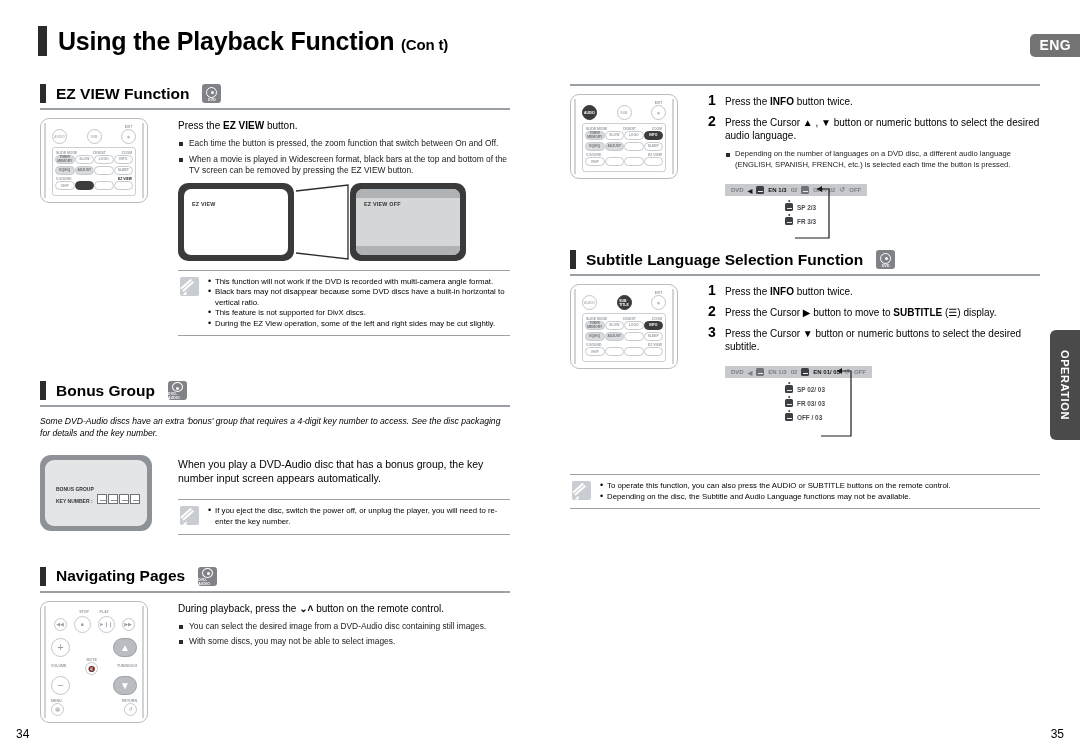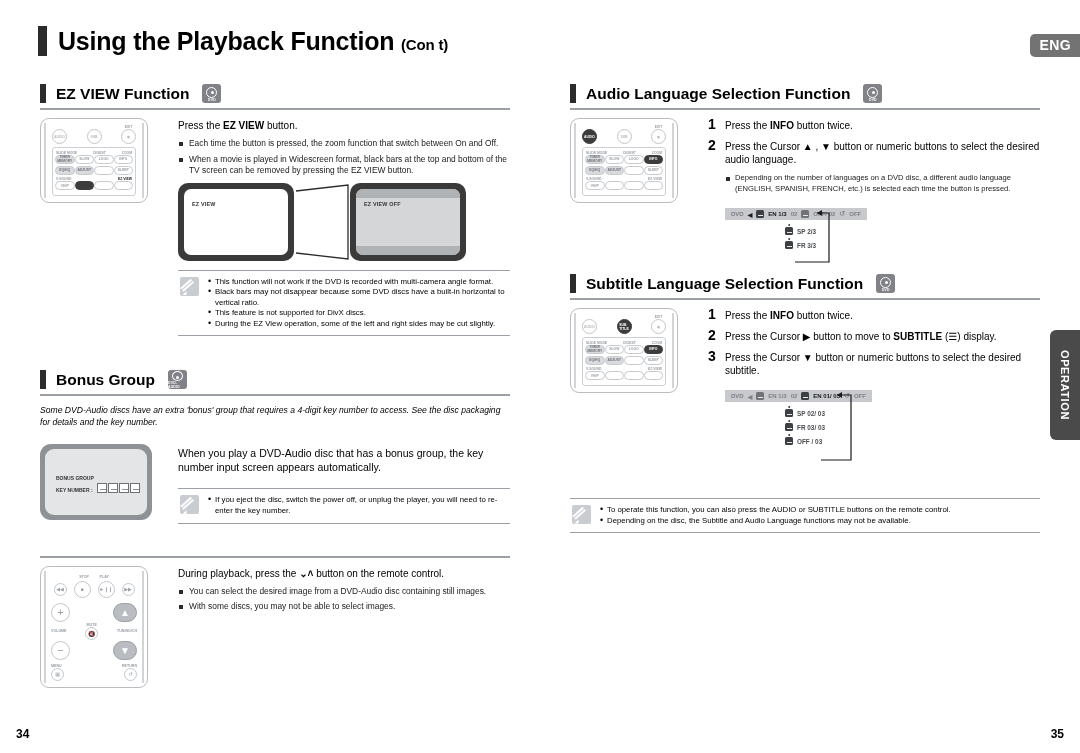--- a/index.html
+++ b/index.html
@@ -222,21 +222,21 @@
   .osd-ico:after{
     content:""; position:absolute; left:1.5px; right:1.5px; bottom:1.6px; height:1.3px; background:#e6e7e9;
   }
   .osd-rep{ font-size:7px; color:#8a8e93; }
 
   .osd-list{ margin-left:26px; margin-top:2px; }
   .osd-row{ display:flex; align-items:center; gap:4px; font-size:6.4px; font-weight:bold; color:#4a4d51; margin-bottom:1px; }
   .osd-dot{ margin-left:37px; font-size:7px; color:#3c3f43; line-height:5px; }
 
   .pg{
-    position:absolute; bottom:12px; font-size:12px; font-weight:bold;
+    position:absolute; bottom:12px; font-size:12px; font-weight:normal;
   }
   .pg-l{ left:16px; } .pg-r{ right:16px; }
 </style>
 </head>
 <body>
 
 <div class="page-title-row">
   <div class="title-bar"></div>
   <div class="page-title">
     <span>Using the Playback Function</span>
@@ -346,21 +346,21 @@
             <li>This function will not work if the DVD is recorded with multi-camera angle format.</li>
             <li>Black bars may not disappear because some DVD discs have a built-in horizontal to vertical ratio.</li>
             <li>This feature is not supported for DivX discs.</li>
             <li>During the EZ View operation, some of the left and right sides may be cut slightly.</li>
           </ul>
         </div>
       </div>
     </div>
   </div>
 
-  <div style="margin-top:34px">
+  <div style="margin-top:45px">
     <div class="sec-head">
       <div class="bar"></div>
       <div class="txt">Bonus Group</div>
       <div class="disc-badge">
         <div class="ring"></div>
         <div class="lbl">DVD-AUDIO</div>
       </div>
     </div>
     <div class="sec-rule"></div>
     <div class="italic-note">Some DVD-Audio discs have an extra 'bonus' group that requires a 4-digit key number to access. See the disc packaging for details and the key number.</div>
@@ -386,20 +386,28 @@
           <div class="pencil"></div>
           <ul class="note-list">
             <li>If you eject the disc, switch the power off, or unplug the player, you will need to re-enter the key number.</li>
           </ul>
         </div>
       </div>
     </div>
   </div>
 
   <div style="margin-top:32px">
+    <div class="sec-head">
+      <div class="bar"></div>
+      <div class="txt">Navigating Pages</div>
+      <div class="disc-badge">
+        <div class="ring"></div>
+        <div class="lbl">DVD-AUDIO</div>
+      </div>
+    </div>
     <div class="sec-rule"></div>
 
     <div class="pane">
       <div class="pane-left">
         <div class="remote2">
           <div class="tr-row" style="padding:0 5px">
             <div class="tr-lab" style="width:13px">&nbsp;</div>
             <div class="tr-lab">STOP</div>
             <div class="tr-lab">PLAY</div>
             <div class="tr-lab" style="width:13px">&nbsp;</div>
@@ -445,28 +453,20 @@
           <li>With some discs, you may not be able to select images.</li>
         </ul>
       </div>
     </div>
   </div>
 </div>
 
 <div class="col col-right">
 
   <div>
-    <div class="sec-head">
-      <div class="bar"></div>
-      <div class="txt">Audio Language Selection Function</div>
-      <div class="disc-badge">
-        <div class="ring"></div>
-        <div class="lbl">DVD</div>
-      </div>
-    </div>
     <div class="sec-rule"></div>
 
     <div class="pane">
       <div class="pane-left">
         <div class="remote">
           <div class="remote-inner">
             <div class="r-row">
               <div class="r-cell">
                   <div class="r-circ dark">AUDIO</div>
                 </div>

